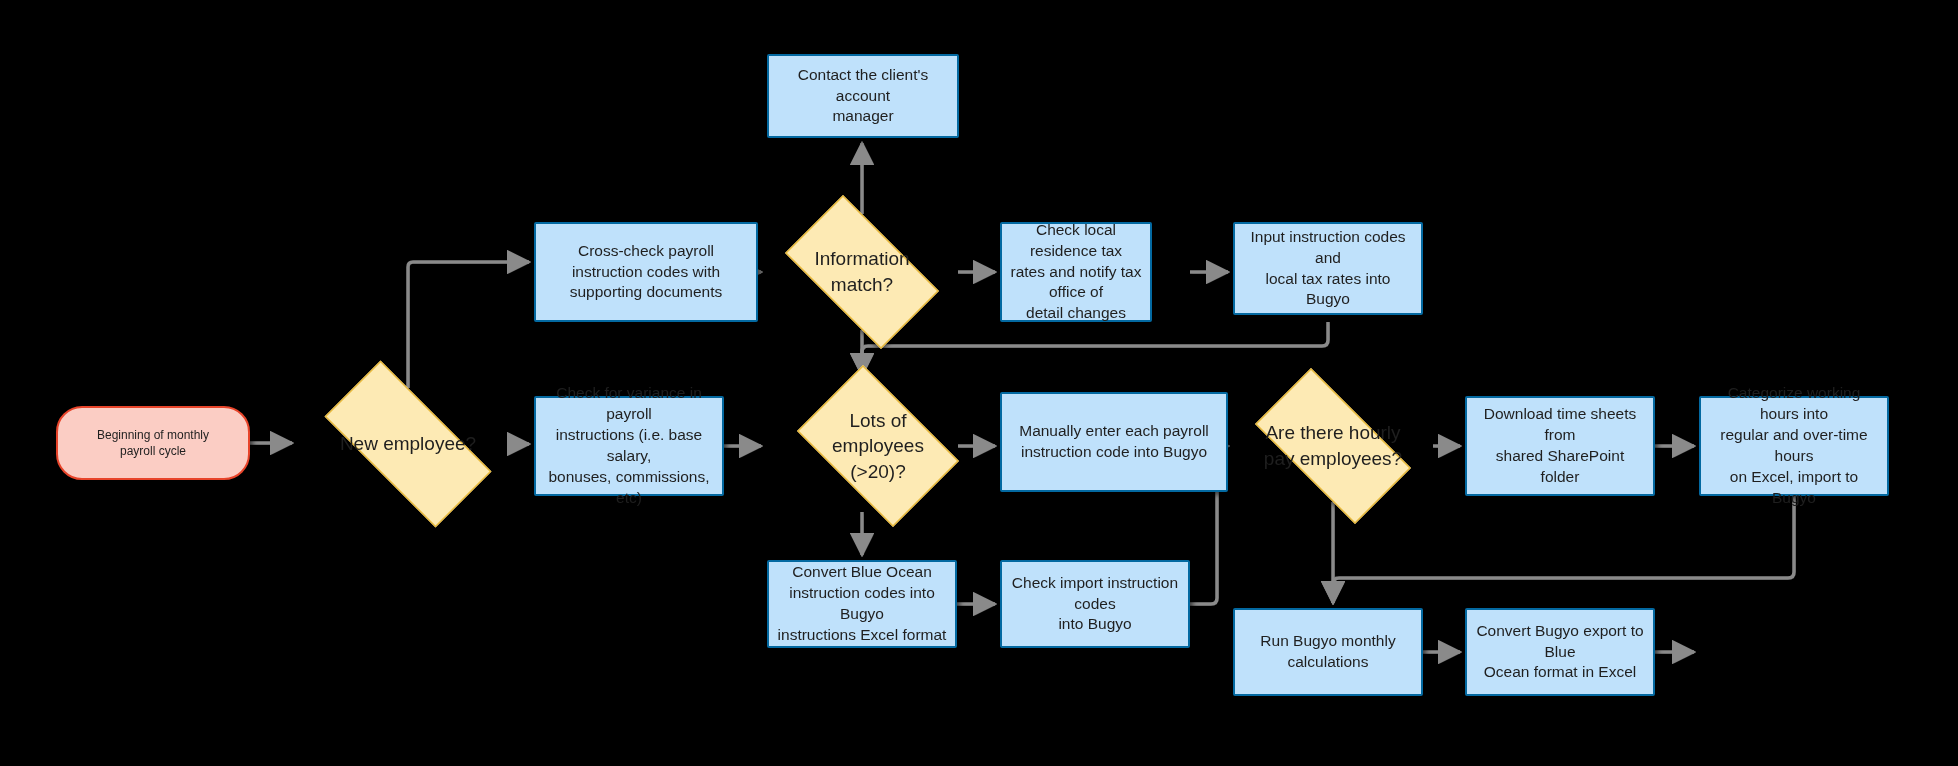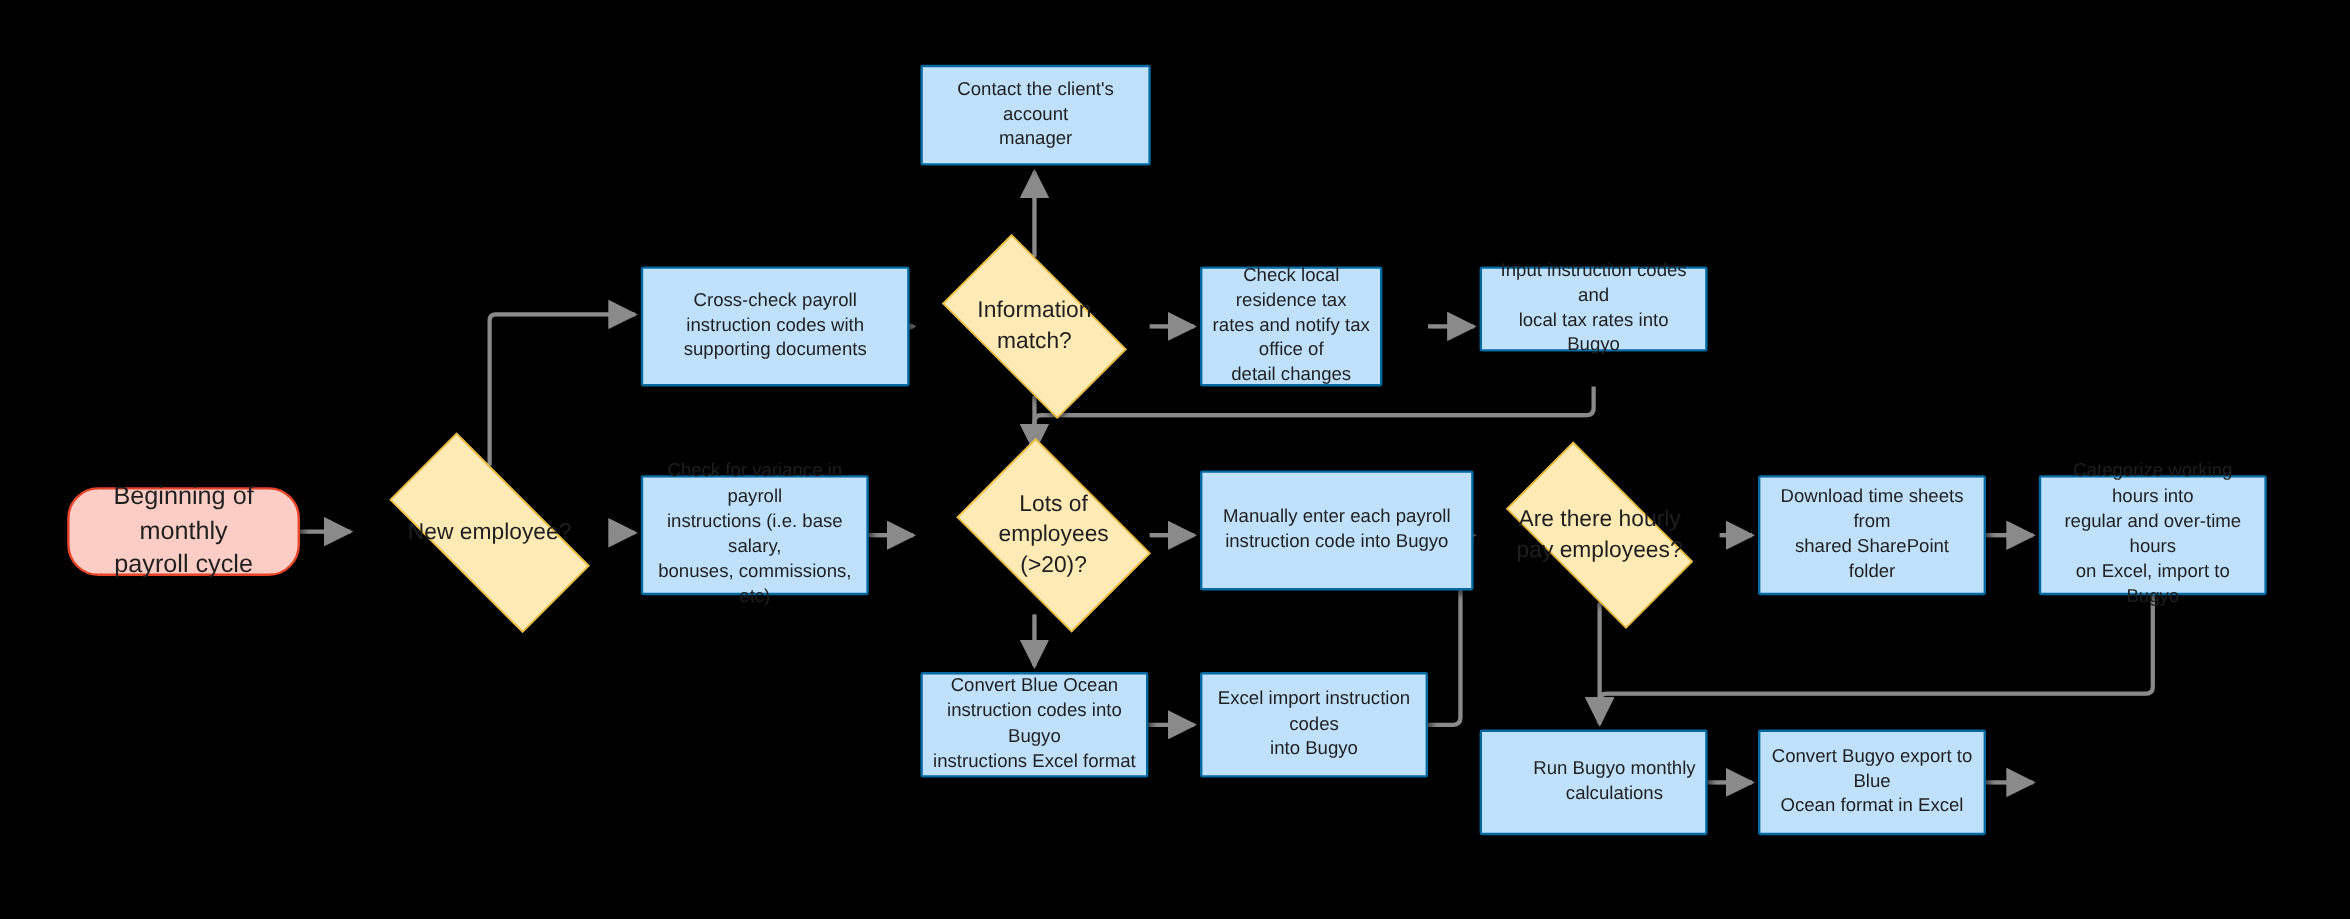--- a/index.html
+++ b/index.html
@@ -49,21 +49,21 @@
     border-radius: 2px;
     box-shadow: 3px 3px 5px rgba(0,0,0,0.55);
     font-size: 15.5px;
   }
   
   .node.terminator {
     background: #fbcdc4;
     border: 2.5px solid #e8442a;
     border-radius: 26px;
     box-shadow: 3px 3px 5px rgba(0,0,0,0.55);
-    font-size: 21px;
+    font-size: 12px;
   }
   
   .node.decision {
     background: transparent;
     border: none;
     font-size: 19px;
   }
   .node.decision .diamond-bg {
     position: absolute;
     left: 0; top: 0; right: 0; bottom: 0;
@@ -165,21 +165,21 @@
     <span class="label">Contact the client's account
 manager</span>
   </div>
 
   <div class="node process" style="left:1000px; top:222px; width:152px; height:100px;">
     <span class="label">Check local residence tax
 rates and notify tax office of
 detail changes</span>
   </div>
 
-  <div class="node process" style="left:1233px; top:222px; width:190px; height:71px;text-align:center;">
+  <div class="node process" style="left:1233px; top:222px; width:190px; height:93px;text-align:center;">
     <span class="label">Input instruction codes and
 local tax rates into Bugyo</span>
   </div>
 
   <div class="node process" style="left:534px; top:396px; width:190px; height:100px;">
     <span class="label">Check for variance in payroll
 instructions (i.e. base salary,
 bonuses, commissions, etc)</span>
   </div>
 
@@ -212,25 +212,25 @@
 on Excel, import to Bugyo</span>
   </div>
 
   <div class="node process" style="left:767px; top:560px; width:190px; height:88px;">
     <span class="label">Convert Blue Ocean
 instruction codes into Bugyo
 instructions Excel format</span>
   </div>
 
   <div class="node process" style="left:1000px; top:560px; width:190px; height:88px;">
-    <span class="label">Excel import instruction codes
+    <span class="label">Check import instruction codes
 into Bugyo</span>
   </div>
 
-  <div class="node process" style="left:1233px; top:608px; width:190px; height:88px;justify-content:flex-end;">
+  <div class="node process" style="left:1233px; top:608px; width:190px; height:88px;">
     <span class="label">Run Bugyo monthly
 calculations</span>
   </div>
 
   <div class="node process" style="left:1465px; top:608px; width:190px; height:88px;">
     <span class="label">Convert Bugyo export to Blue
 Ocean format in Excel</span>
   </div>
 
 

